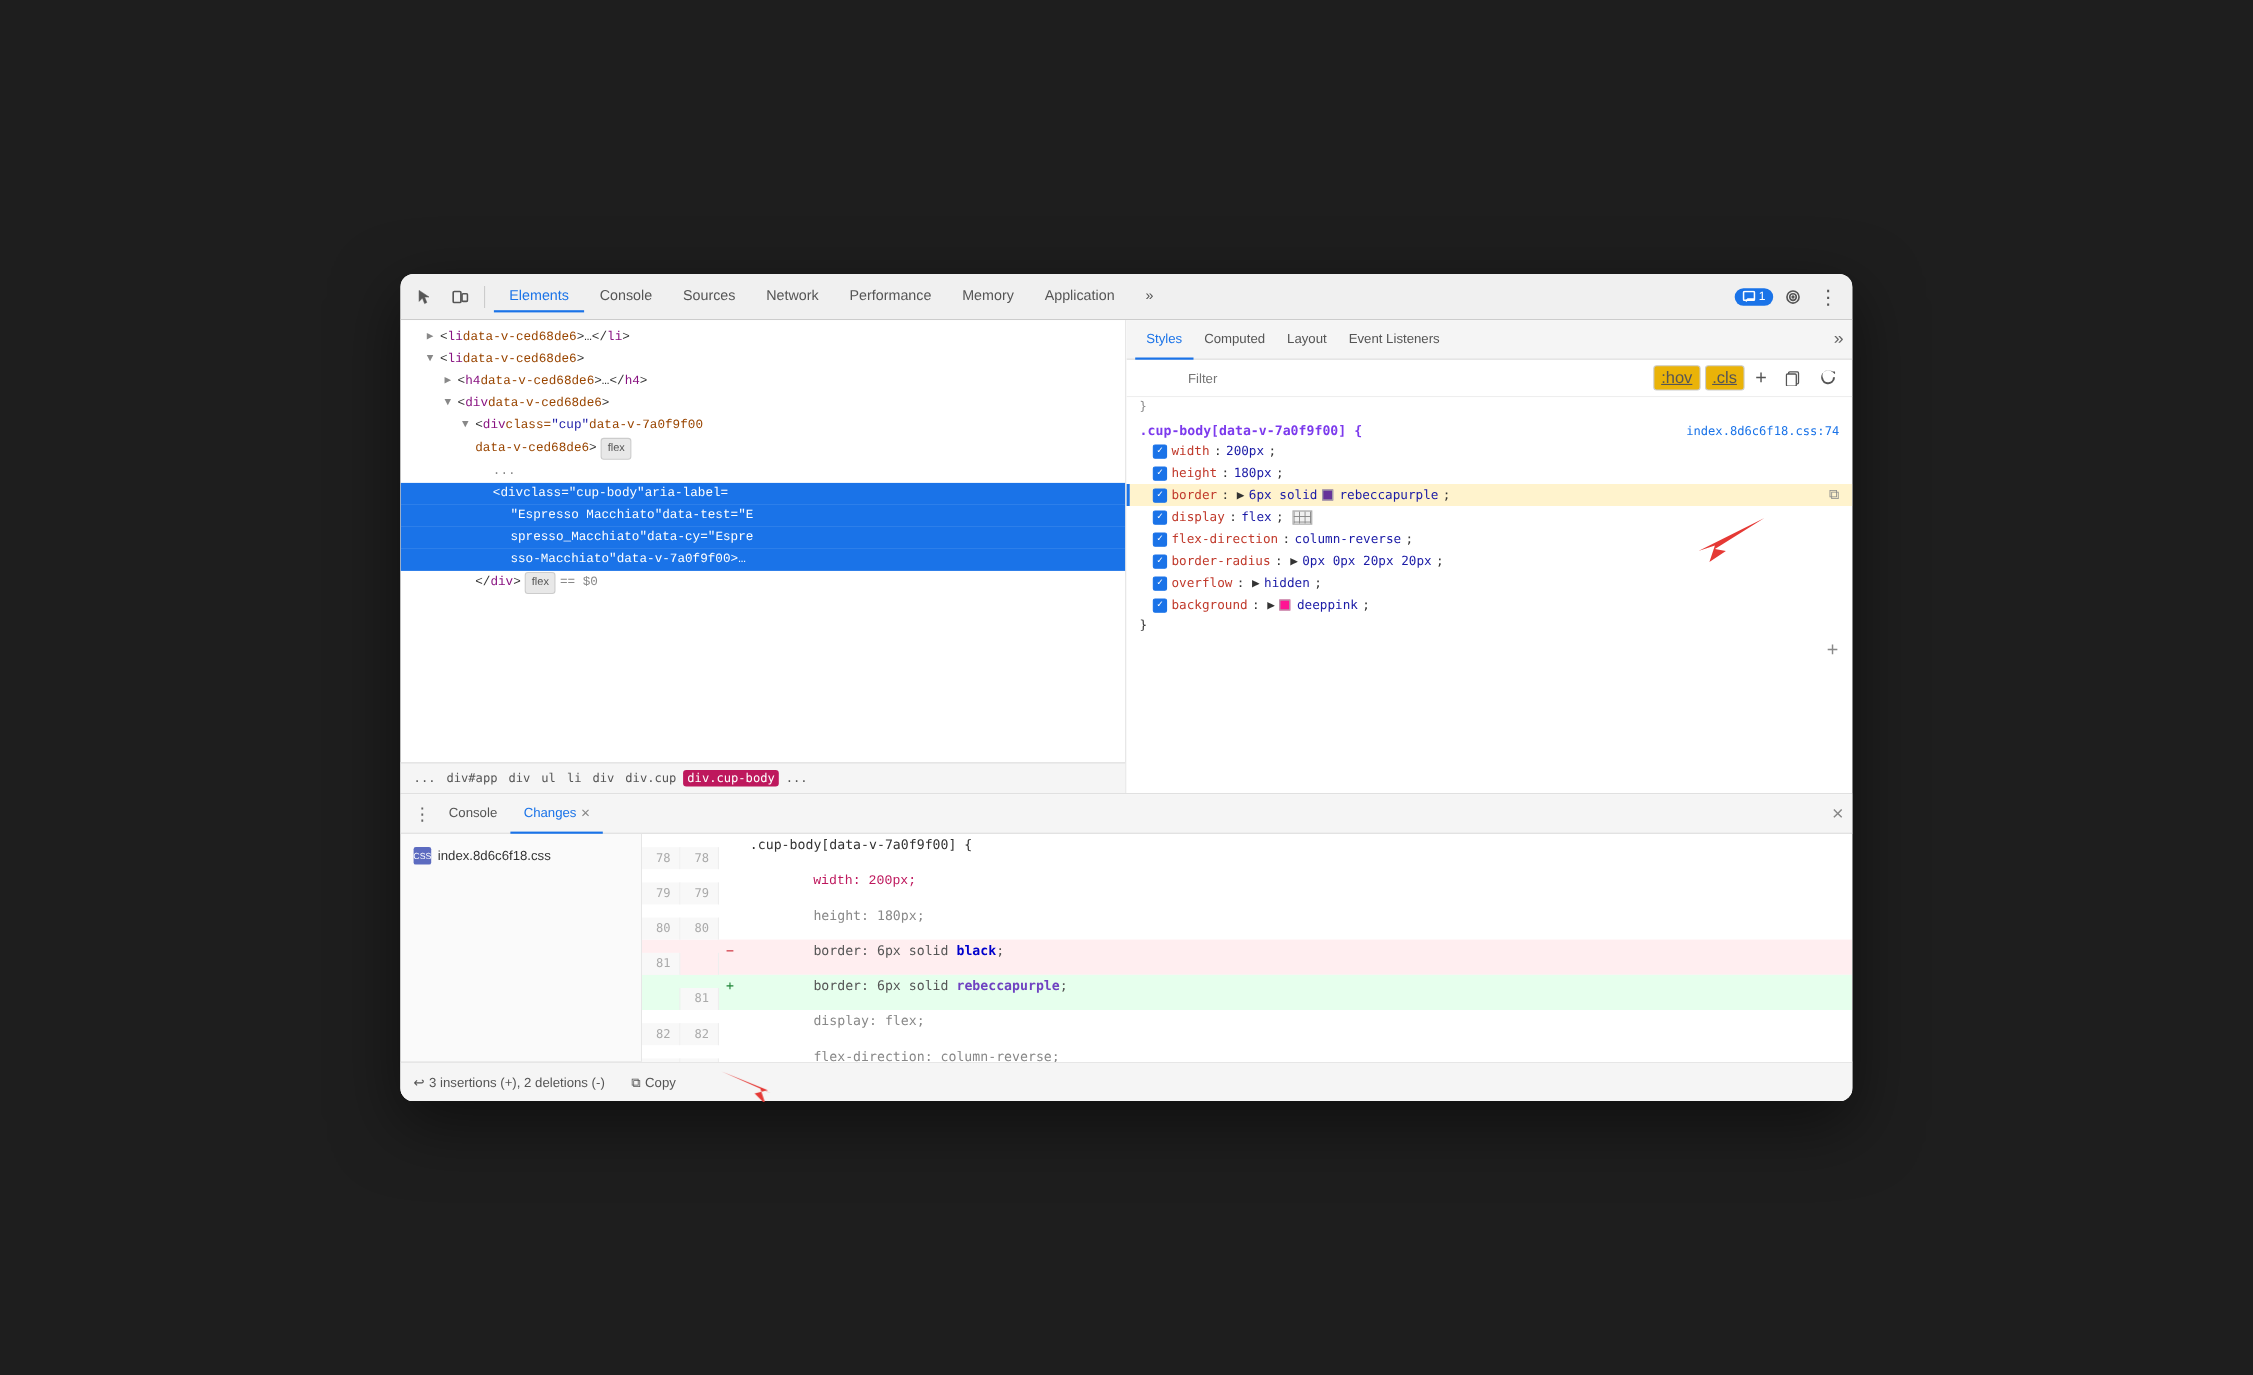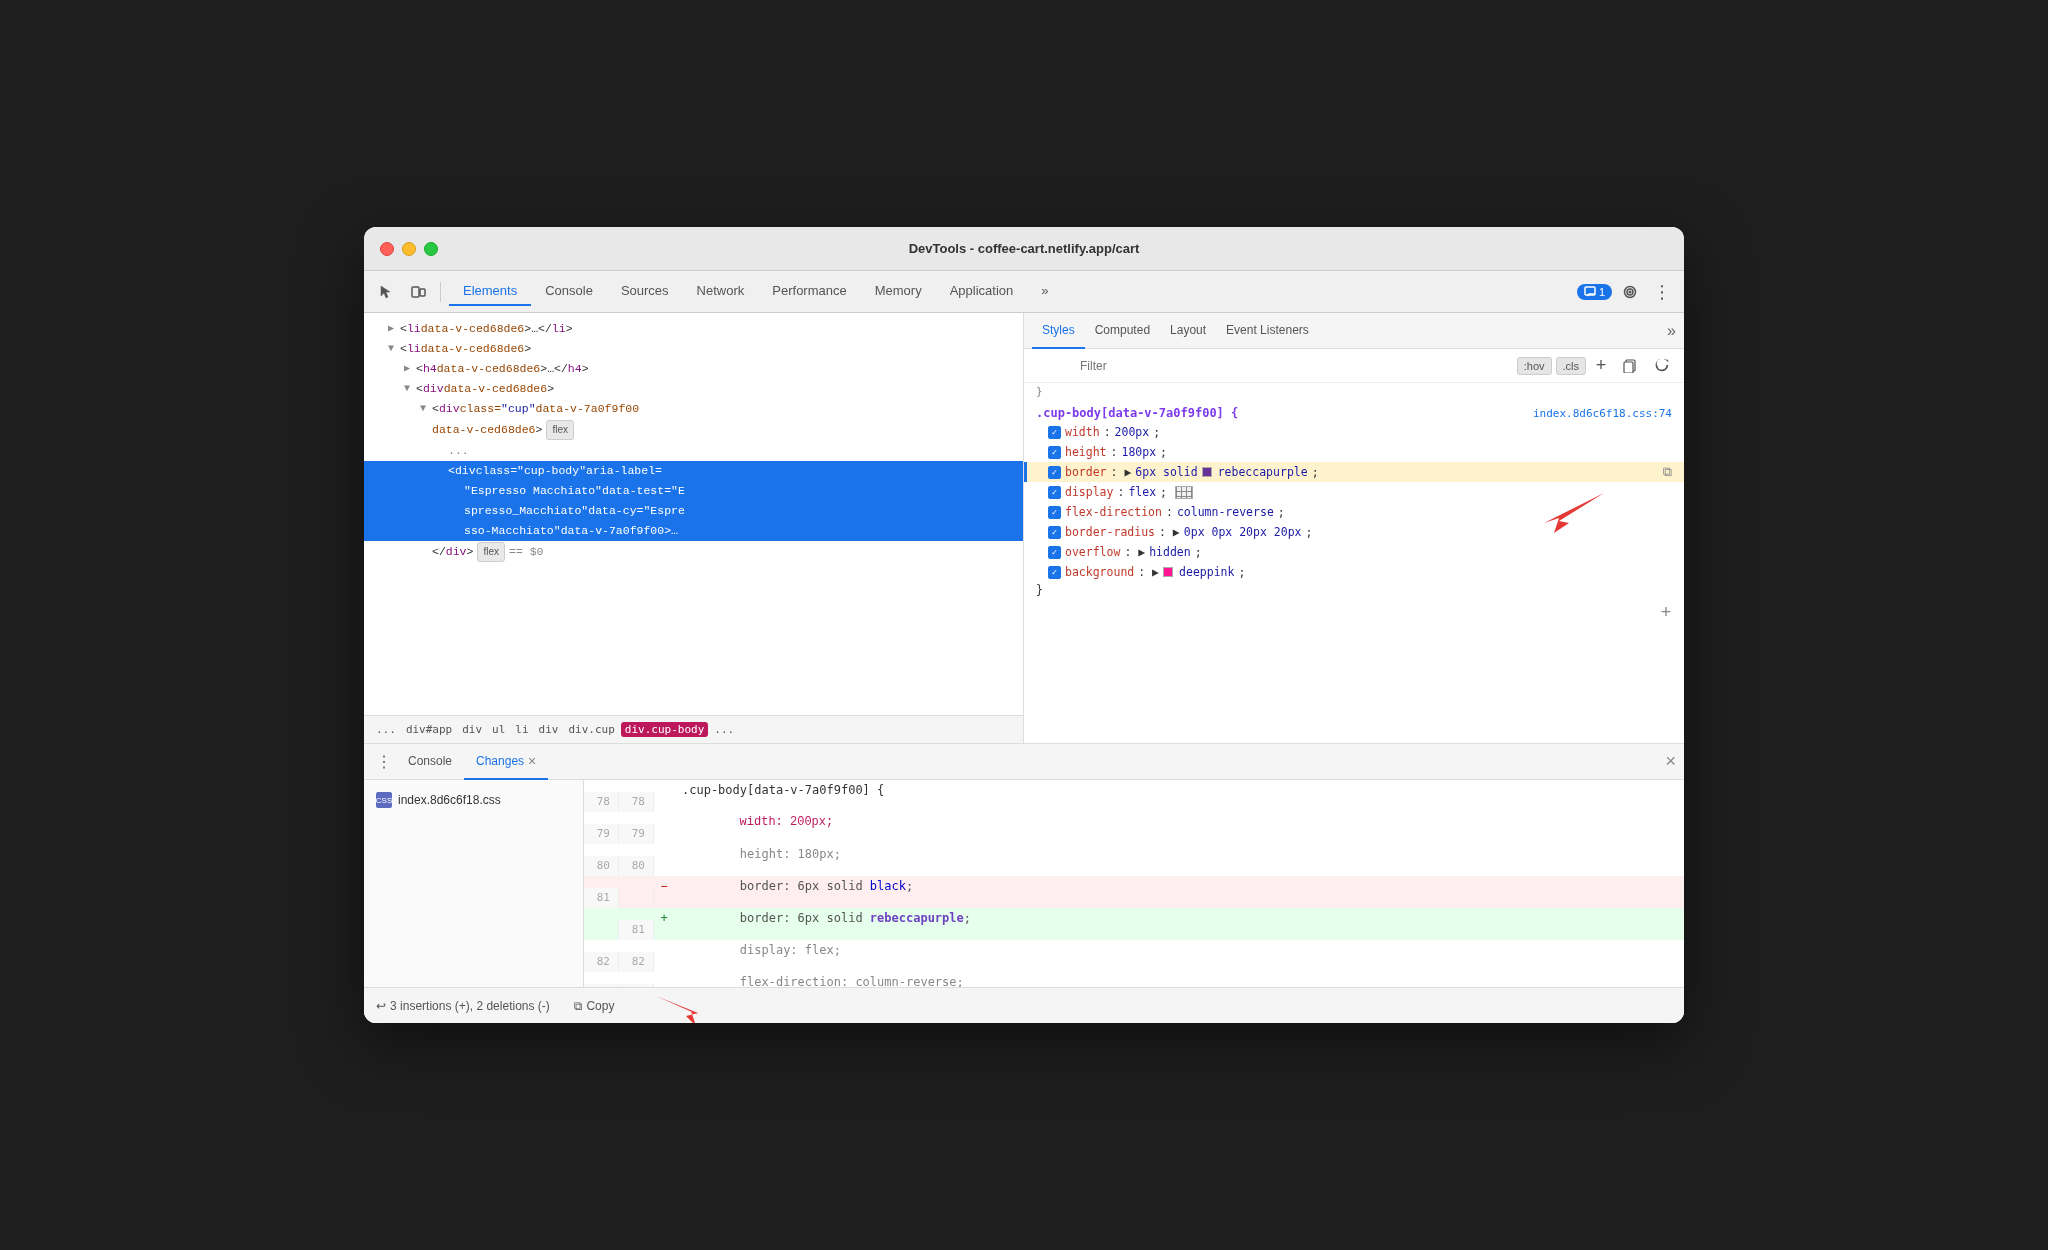--- a/index.html
+++ b/index.html
@@ -429,26 +429,27 @@
       background: transparent;
       margin-left: 48px;
     }
     .filter-buttons {
       display: flex;
       gap: 4px;
       align-items: center;
     }
     .filter-btn {
       padding: 2px 6px;
-      font-size: 11px;
+      font-size: 15px;
       border: 1px solid #ccc;
       border-radius: 3px;
-      background: #e5e5e5;
+      background: #eab308;
       cursor: pointer;
       color: #555;
+      text-decoration: underline;
     }
     
     .styles-content {
       flex: 1;
       overflow-y: auto;
       padding: 4px 0;
       font-family: 'Menlo', monospace;
       font-size: 11.5px;
     }
     .rule-selector {
@@ -541,28 +542,20 @@
     .top-panels {
       display: flex;
       height: 430px;
     }
   </style>
 </head>
 <body>
 
 <div class="window">
 
-  <div class="titlebar">
-    <div class="traffic-lights">
-      <div class="tl tl-red"></div>
-      <div class="tl tl-yellow"></div>
-      <div class="tl tl-green"></div>
-    </div>
-    <span class="titlebar-title">DevTools - coffee-cart.netlify.app/cart</span>
-  </div>
 
   <div class="devtools-toolbar">
     <button class="toolbar-icon-btn">
       <svg width="16" height="16" viewBox="0 0 16 16" fill="none">
         <path d="M3 2L3 12L6 9L8 14L10 13L8 8L12 8Z" fill="#555" stroke="#555" stroke-width="0.5"></path>
       </svg>
     </button>
     <button class="toolbar-icon-btn">
       <svg width="16" height="16" viewBox="0 0 16 16" fill="#555">
         <rect x="2" y="3" width="7" height="10" rx="1" stroke="#555" stroke-width="1.5" fill="none"></rect>
@@ -890,21 +883,21 @@
             <span class="diff-marker"> </span>
             <span class="diff-code" style="color:#888;">        height: 180px;</span>
           </div>
 
           <div class="diff-line removed">
             <div class="line-numbers">
               <span class="line-num">81</span>
               <span class="line-num" style="background:#ffeef0;"> </span>
             </div>
             <span class="diff-marker" style="color:#cb2431;">−</span>
-            <span class="diff-code">        <span style="color:#555;">border: 6px solid </span><span style="color:#0000cc;font-weight:400;">black</span><span style="color:#555;">;</span></span>
+            <span class="diff-code">        <span style="color:#555;">border: 6px solid </span><span style="color:#0000cc;font-weight:700;">black</span><span style="color:#555;">;</span></span>
           </div>
 
           <div class="diff-line added">
             <div class="line-numbers">
               <span class="line-num" style="background:#e6ffed;"> </span>
               <span class="line-num">81</span>
             </div>
             <span class="diff-marker" style="color:#22863a;">+</span>
             <span class="diff-code">        <span style="color:#555;">border: 6px solid </span><span style="color:#6f42c1;font-weight:600;">rebeccapurple</span><span style="color:#555;">;</span></span>
           </div>

